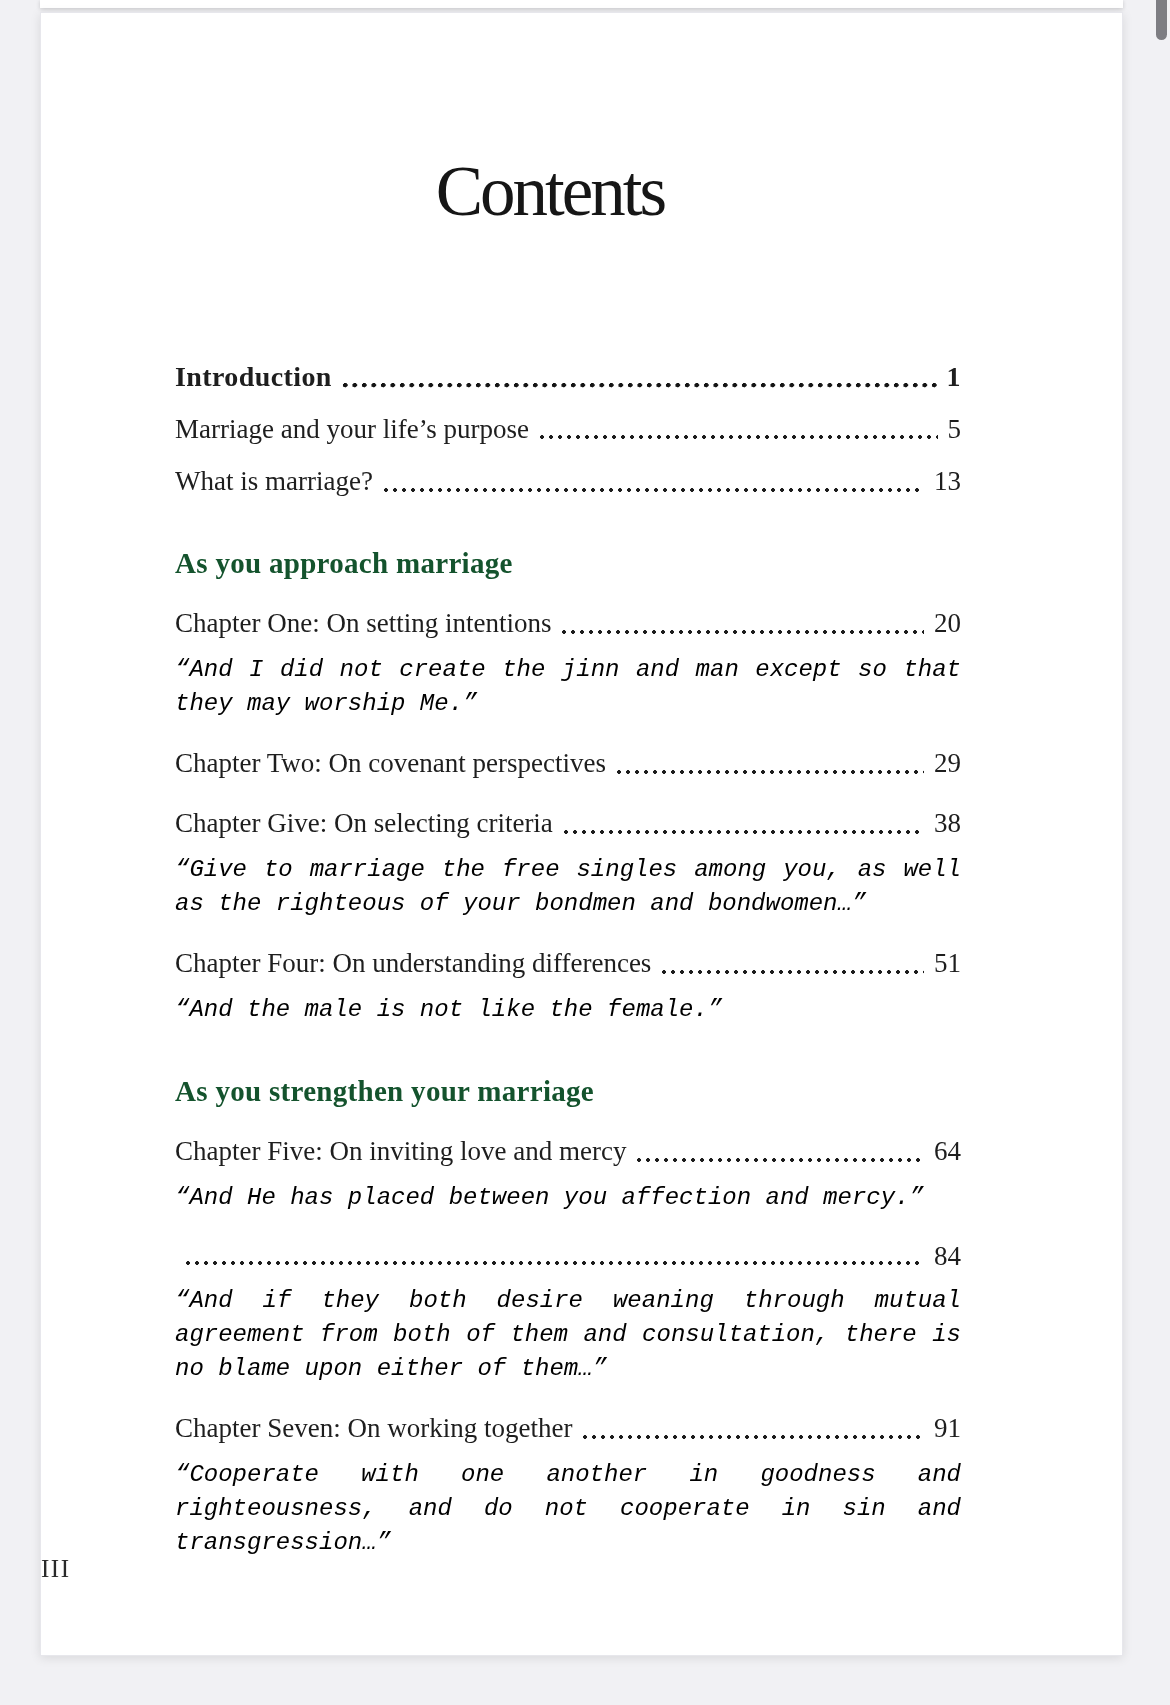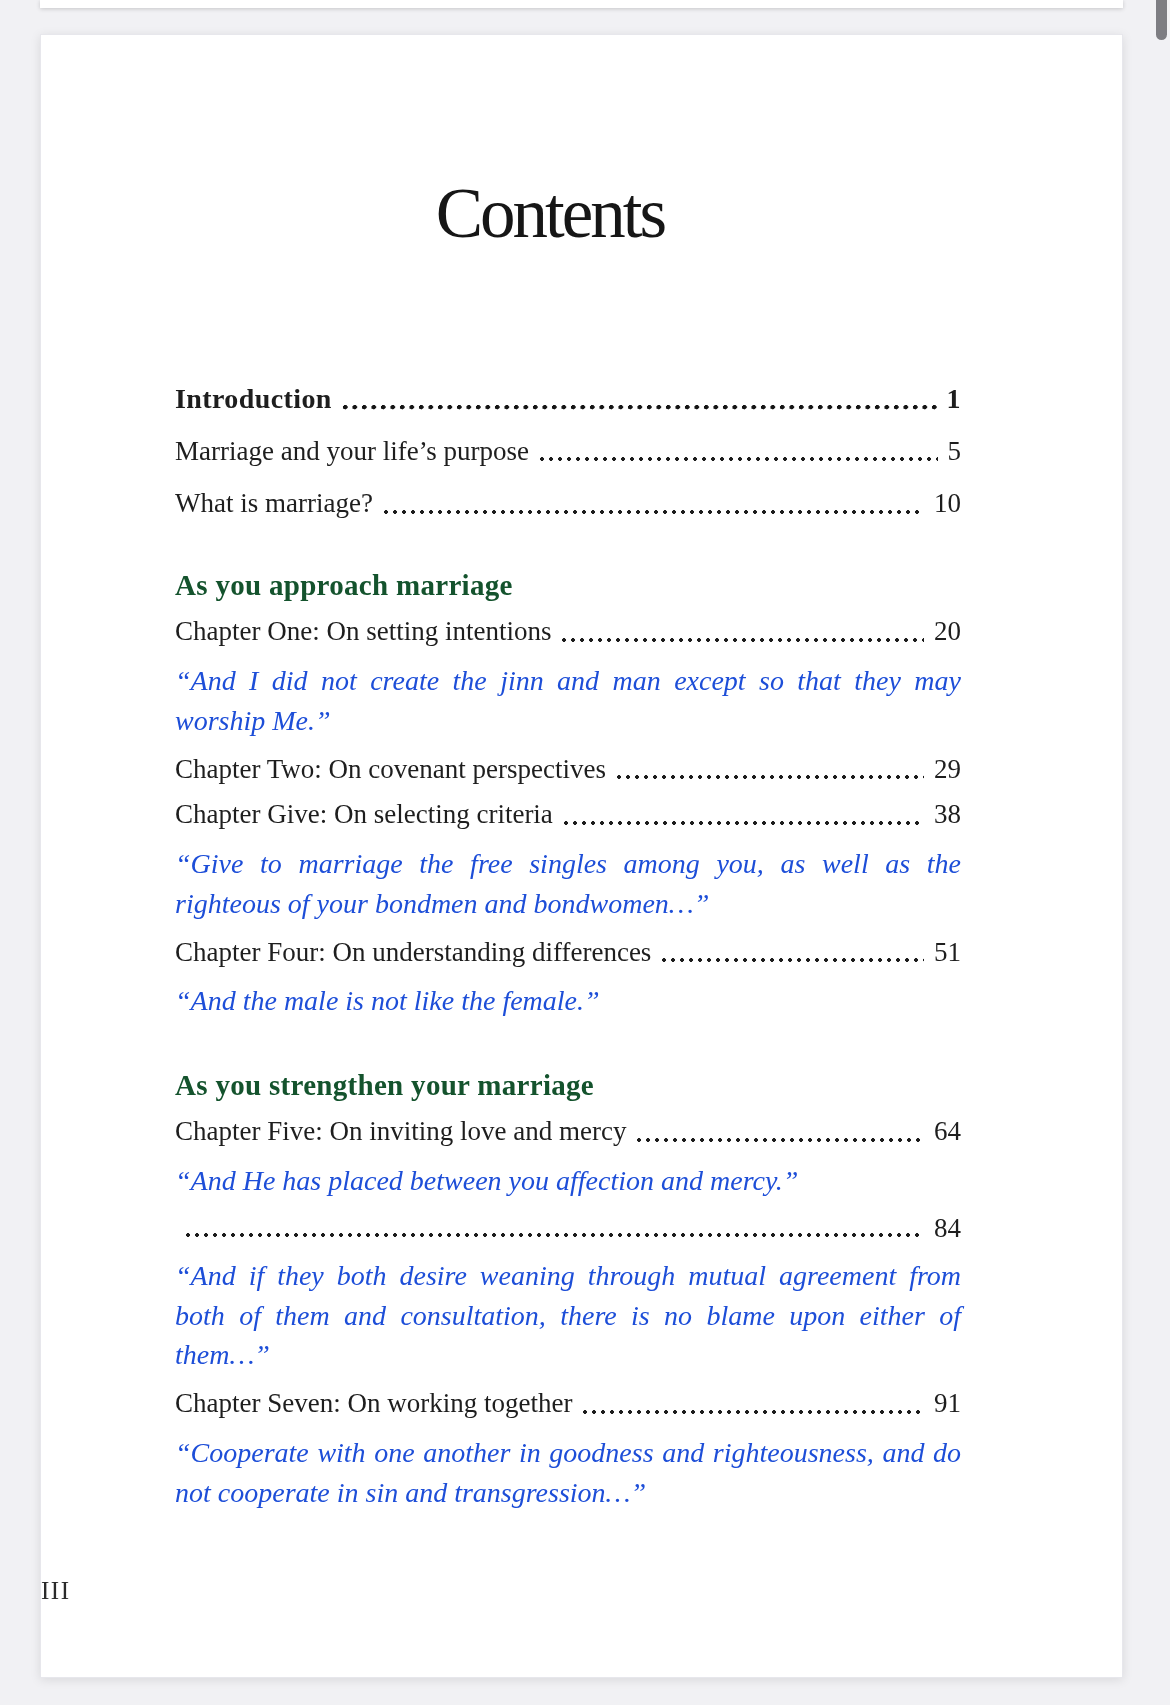--- a/index.html
+++ b/index.html
@@ -8,53 +8,53 @@
     background:#f1f1f4;
     font-family:"Liberation Serif","DejaVu Serif",serif;
   }
   
   .prev-page{
     position:absolute;left:40px;top:0;width:1083px;height:8px;
     background:#ffffff;box-shadow:0 1px 4px rgba(0,0,0,.18);
   }
   
   .page{
-    position:absolute;left:40px;top:34px;width:1083px;height:1644px;
+    position:absolute;left:40px;top:12px;width:1083px;height:1644px;
     background:#ffffff;border:1px solid #e7e7ec;box-sizing:border-box;
     box-shadow:0 2px 10px rgba(0,0,0,.10);
   }
   .content{padding:0 161px 0 134px;}
   .doc-title{
     margin:138px 0 126px;position:relative;left:-18px;
     text-align:center;font-size:71px;font-weight:400;color:#161616;
     letter-spacing:-3px;line-height:1.15;
   }
-  .toc-row{display:flex;align-items:baseline;margin-top:12px;color:#1e1e1e;}
+  .toc-row{display:flex;align-items:baseline;margin-top:26px;color:#1e1e1e;}
   .toc-row.tight{margin-top:19px;}
   .toc-label{flex:0 0 auto;font-size:27px;line-height:1.25;}
   .toc-num{flex:0 0 auto;font-size:27px;padding-left:8px;}
   .dots{
     flex:1 1 auto;align-self:flex-end;height:6px;margin:0 2px 6px 10px;
     background-image:radial-gradient(circle at 3px 3px,#1c1c1c 1.8px,rgba(0,0,0,0) 2.15px);
     background-size:9px 6px;background-repeat:repeat-x;background-position:left bottom;
   }
   .toc-row.main{margin-top:13px;}
   .toc-row.main .toc-label,.toc-row.main .toc-num{font-size:28px;font-weight:700;letter-spacing:.4px;}
   .toc-row.main .dots{
     height:7px;margin-bottom:5px;
     background-image:radial-gradient(circle at 3.2px 3.2px,#141414 2.1px,rgba(0,0,0,0) 2.45px);
     background-size:9.5px 7px;
   }
   .section-heading{
     margin:46px 0 0;font-size:29px;font-weight:700;color:#14532d;
     letter-spacing:.3px;line-height:1.25;
   }
   .quote{
-    margin:12px 0 0;font-size:28px;font-style:italic;color:#1d4ed8;
-    line-height:1.42;text-align:justify;
+    margin:12px 0 0;font-size:24px;font-style:italic;color:#000000;
+    line-height:1.42;text-align:justify;font-family:Liberation Mono, monospace;
   }
   .page-footer{
     position:absolute;left:0;right:0;bottom:72px;
     font-size:25px;color:#2a2a2a;letter-spacing:1.5px;
   }
   
   .scrollbar-track{position:absolute;right:0;top:0;width:17px;height:100%;}
   .scrollbar-thumb{
     position:absolute;right:3px;top:-12px;width:11px;height:52px;
     border-radius:6px;background:#7d7d82;
@@ -78,21 +78,21 @@
         <span class="toc-num">1</span>
       </div>
       <div class="toc-row tight">
         <span class="toc-label">Marriage and your life’s purpose</span>
         <span class="dots"></span>
         <span class="toc-num">5</span>
       </div>
       <div class="toc-row tight">
         <span class="toc-label">What is marriage?</span>
         <span class="dots"></span>
-        <span class="toc-num">10</span>
+        <span class="toc-num">13</span>
       </div>
 
       <h2 class="section-heading">As you approach marriage</h2>
 
       <div class="toc-row">
         <span class="toc-label">Chapter One: On setting intentions</span>
         <span class="dots"></span>
         <span class="toc-num">20</span>
       </div>
       <p class="quote">“And I did not create the jinn and man except so that they may worship Me.”</p>

